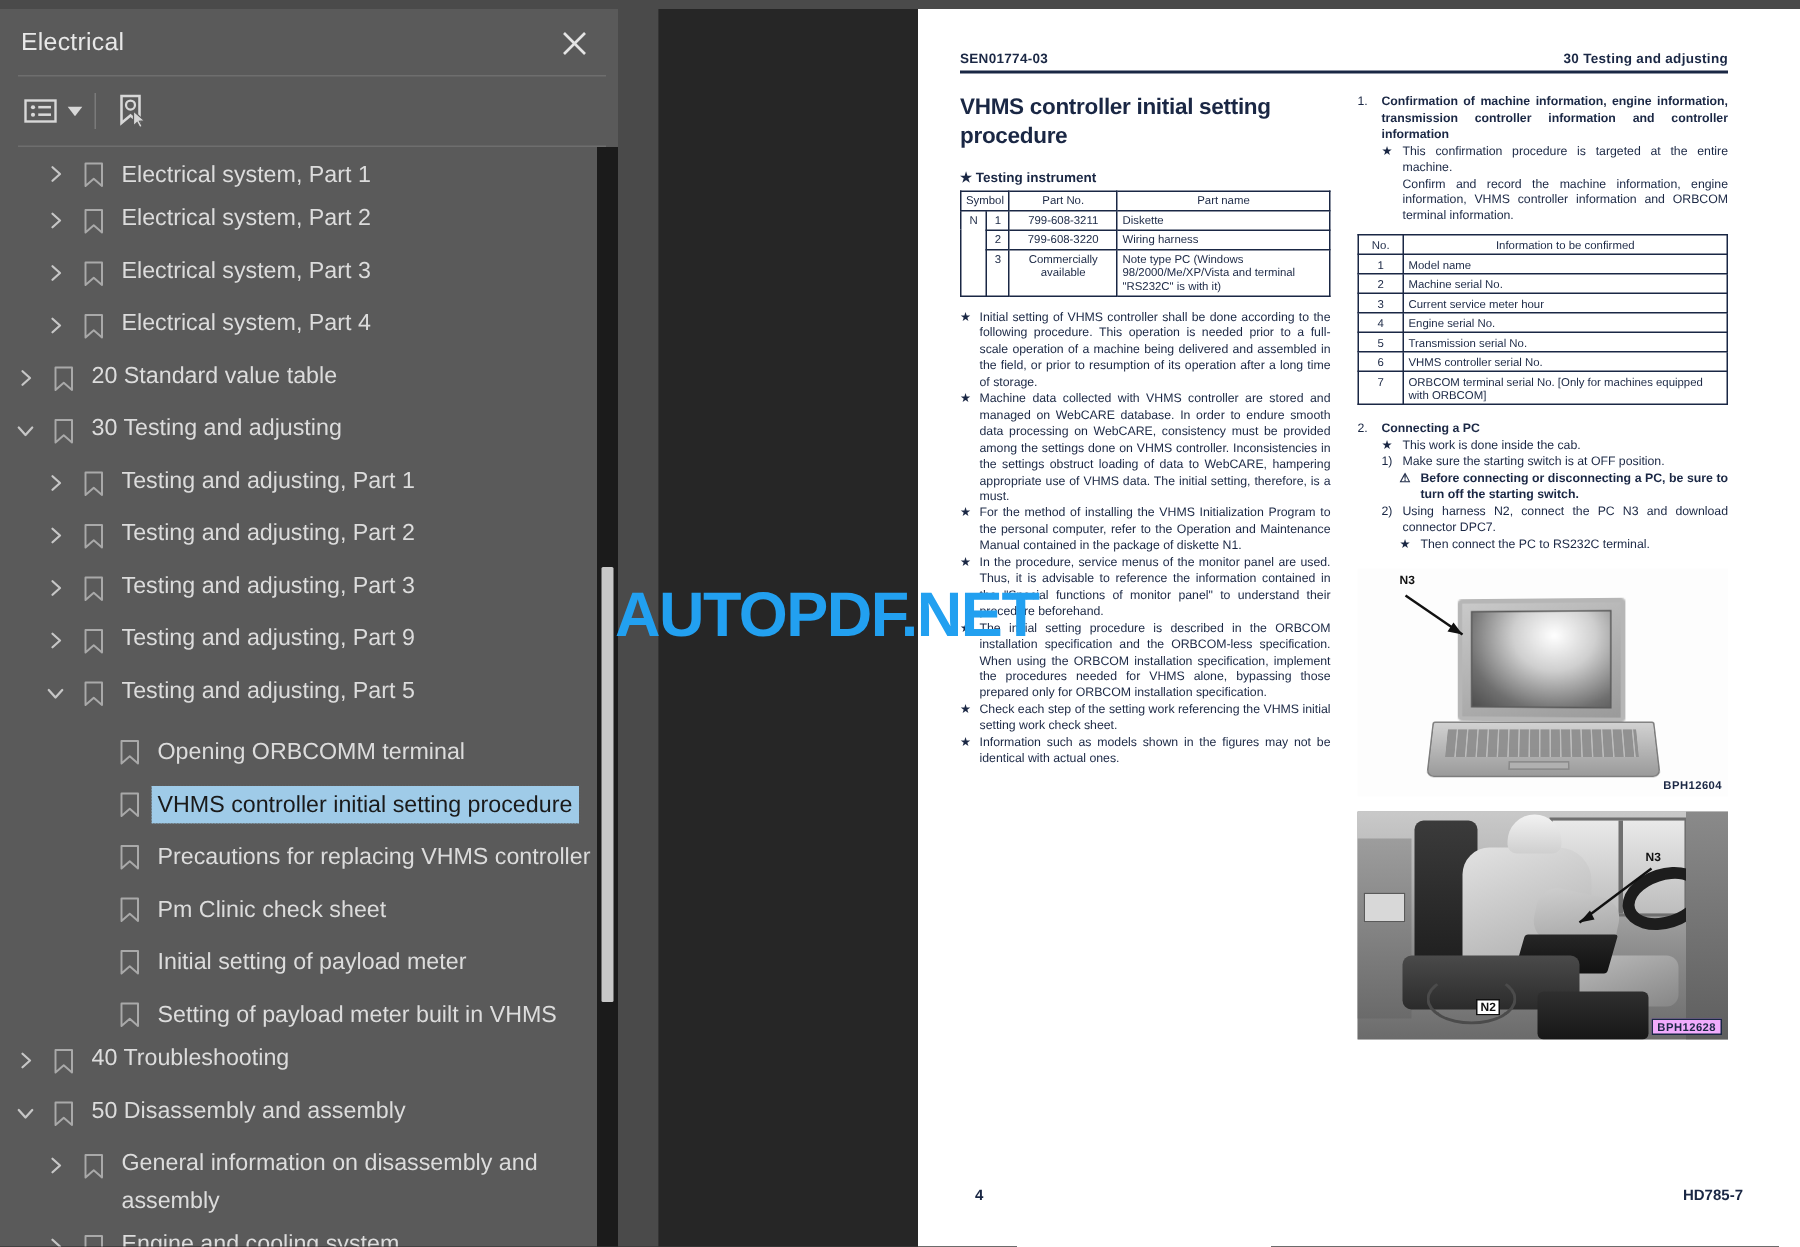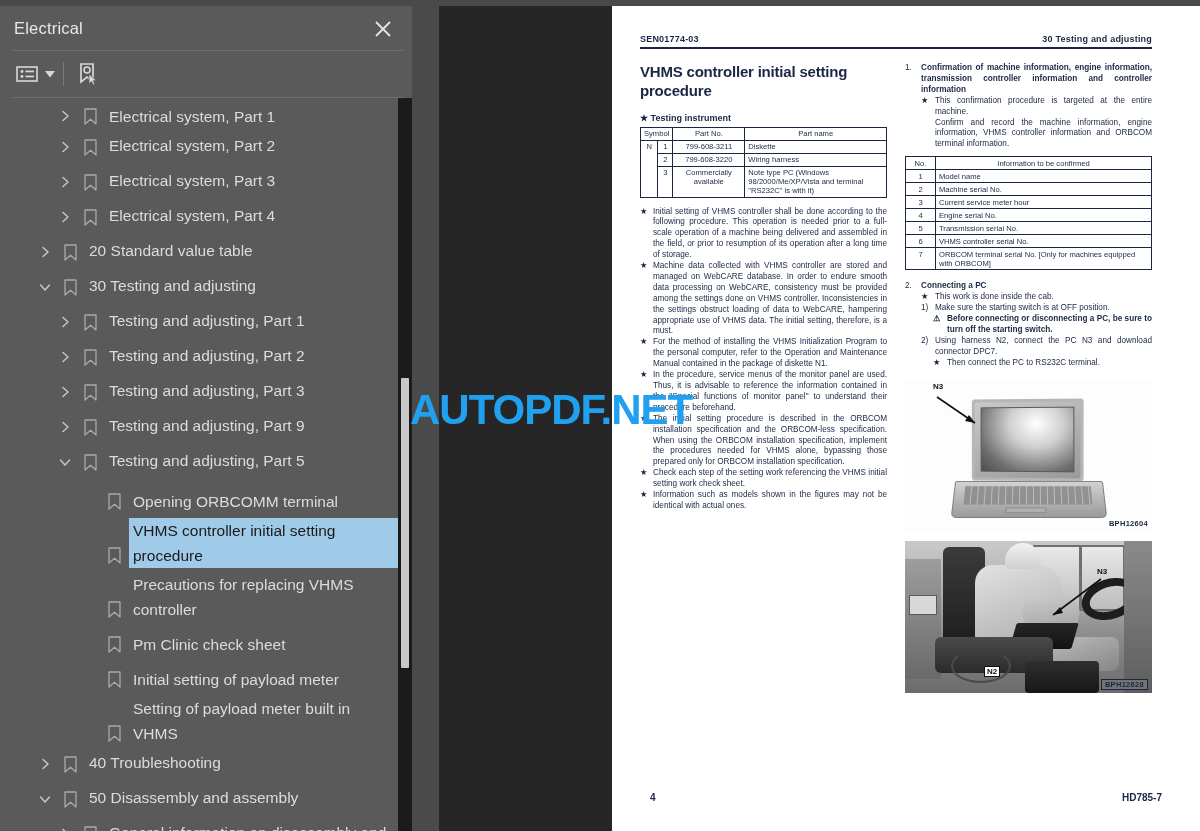--- a/index.html
+++ b/index.html
@@ -75,21 +75,20 @@
   .tree {
     position: relative;
     padding-top: 0px;
   }
   .row {
     position: relative;
     display: flex; align-items: flex-start;
     min-height: 35px;
     cursor: pointer;
     padding-top: 4px;
-    margin-left: 28px;
   }
   .row .twisty {
     flex: 0 0 auto;
     width: 26px; height: 26px;
     display: flex; align-items: center; justify-content: center;
     margin-top: 1px;
   }
   .row .twisty.empty { visibility: hidden; }
   .row .bmicon {
     flex: 0 0 auto;
@@ -241,21 +240,21 @@
     width: 247px; height: 152px;
     position: relative; overflow: hidden;
     background: #8d8d8d;
   }
   .fig-code {
     position: absolute; right: 4px; bottom: 3px;
     font-size: 7.5px; font-weight: bold; color: #1a2744;
     letter-spacing: .3px;
   }
   .fig-code.boxed {
-    background: #737373; border: 1px solid #1a2744;
+    background: #f0abfc; border: 1px solid #1a2744;
     padding: 0px 3px;
   }
   .callout {
     position: absolute;
     font-size: 8px; font-weight: bold; color: #111;
   }
   .callout.boxed {
     background: #fff; border: 1px solid #111; padding: 0 2px;
   }
 

